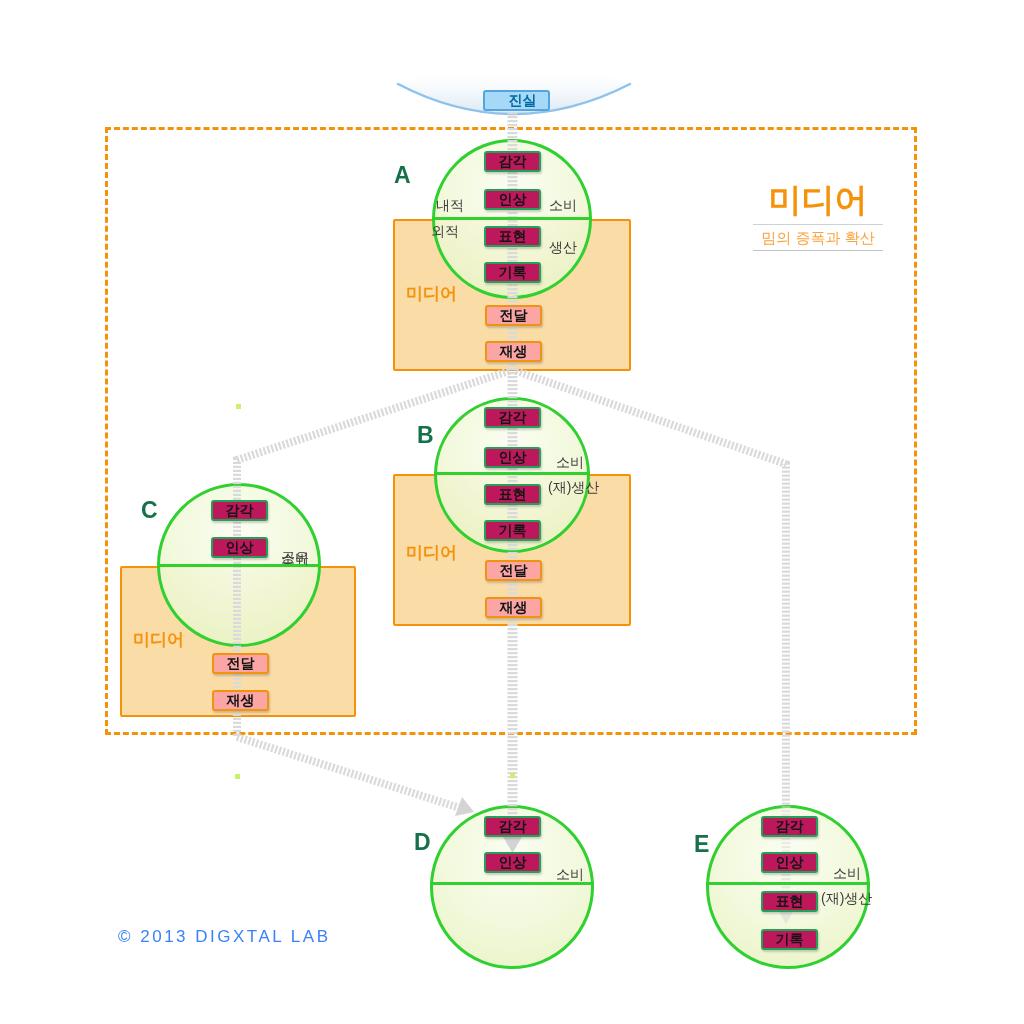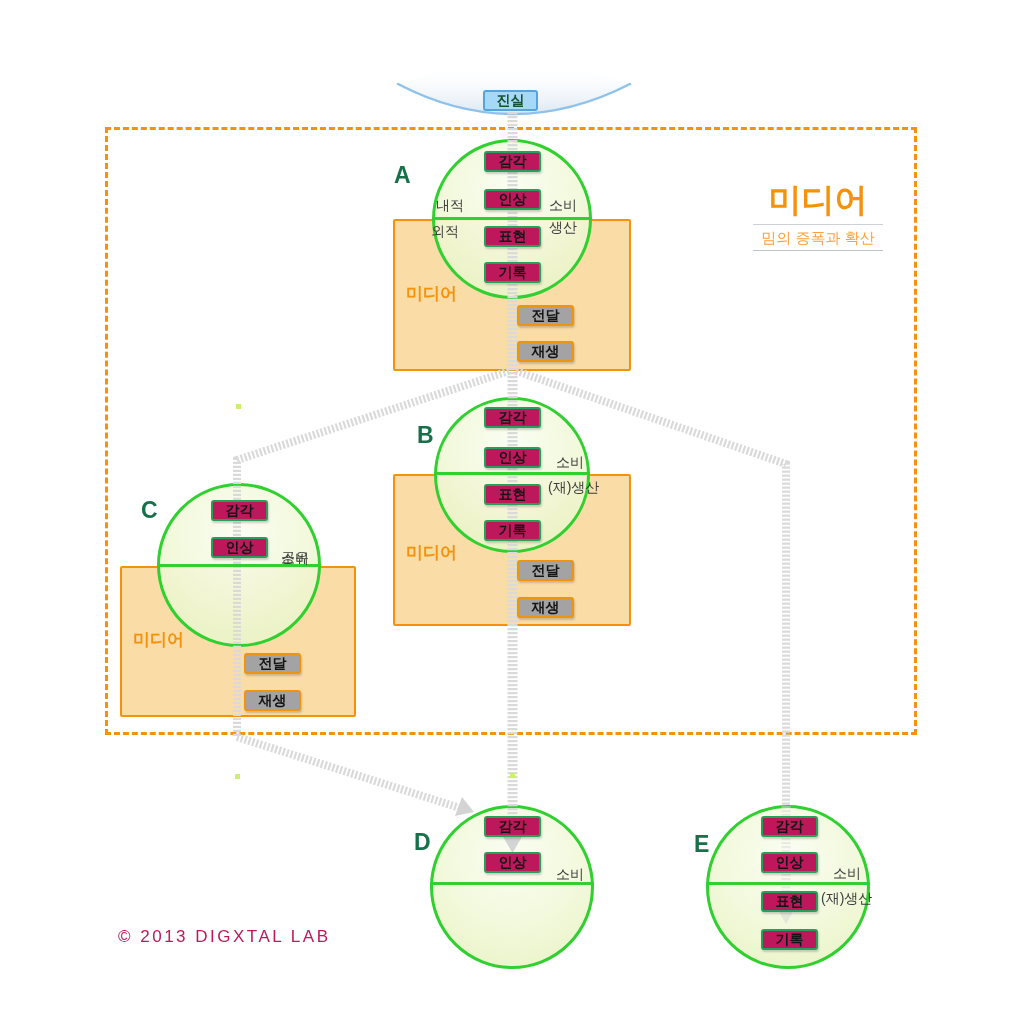--- a/index.html
+++ b/index.html
@@ -7,39 +7,39 @@
 
   .circle{position:absolute;border:3px solid #2FD02F;border-radius:50%;z-index:3;
     background:radial-gradient(circle at 50% 30%, rgba(250,253,241,0.92) 0%, rgba(241,248,216,0.90) 52%, rgba(229,242,189,0.92) 100%);}
   .orect{position:absolute;background:rgba(249,214,152,0.85);border:2.5px solid #F5920A;border-radius:2px;z-index:2;}
   .eq{position:absolute;height:2.5px;background:#2FD02F;z-index:5;}
 
   .gbox,.obox{position:absolute;width:53px;height:17px;border-radius:3px;z-index:6;
     display:flex;align-items:center;justify-content:center;
     font-size:14px;font-weight:bold;color:#141414;box-shadow:1px 2px 2px rgba(70,70,70,0.25);}
   .gbox{background:#be185d;border:2px solid #23A156;}
-  .obox{background:#a3a3a3;border:2px solid #F0930F;margin-left:32px;}
+  .obox{background:#fca5a5;border:2px solid #F0930F;}
 
   .ann{position:absolute;font-size:14px;color:#3d3d3d;z-index:6;white-space:nowrap;}
   .letter{position:absolute;font-size:23px;font-weight:bold;color:#16714A;z-index:6;}
   .mlabel{position:absolute;font-size:17px;font-weight:bold;color:#F5920A;z-index:6;}
   .dot{position:absolute;width:5px;height:5px;background:#CDF06A;z-index:7;}
 
   #frame{position:absolute;left:105px;top:127px;width:806px;height:602px;border:3px dashed #F5920A;z-index:1;}
   #frameTitle{position:absolute;left:740px;top:178px;width:156px;text-align:center;font-size:33px;font-weight:bold;color:#F5920A;z-index:6;}
   #frameSub{position:absolute;left:753px;top:224px;width:130px;text-align:center;font-size:15px;color:#F9A23C;
     border-top:1px solid #CDD2D6;border-bottom:1px solid #BFC4C8;padding:4px 0 2px 0;z-index:6;}
 
   #worldTitle{position:absolute;left:440px;top:54px;width:146px;text-align:center;font-size:23px;font-weight:bold;color:#2B98E0;z-index:6;}
   #truth{position:absolute;left:483px;top:90px;width:51px;height:17px;background:#A6D9F8;border:2px solid #54A5DE;border-radius:3px;
-    display:flex;align-items:center;justify-content:center;font-size:14px;font-weight:bold;color:#14532d;z-index:6;}
+    display:flex;align-items:center;justify-content:center;font-size:14px;font-weight:bold;color:#0369a1;z-index:6;padding-left:12px;}
   #worldArc{position:absolute;left:388px;top:60px;z-index:2;}
 
   #connectors{position:absolute;left:0;top:0;z-index:4;pointer-events:none;}
-  #copyright{position:absolute;left:118px;top:927px;font-size:17px;letter-spacing:2.5px;color:#be185d;z-index:6;}
+  #copyright{position:absolute;left:118px;top:927px;font-size:17px;letter-spacing:2.5px;color:#3b82f6;z-index:6;}
 </style>
 </head>
 <body>
 
 <div id="canvas">
 
   <svg id="worldArc" width="250" height="62">
     <defs>
       <linearGradient id="lensg" x1="0" y1="0" x2="0" y2="1">
         <stop offset="0" stop-color="#ffffff" stop-opacity="0"></stop>
@@ -73,21 +73,21 @@
   <div class="mlabel" style="left:406px;top:282px">미디어</div>
   <div class="gbox" style="left:484px;top:151px">감각</div>
   <div class="gbox" style="left:484px;top:189px">인상</div>
   <div class="gbox" style="left:484px;top:226px">표현</div>
   <div class="gbox" style="left:484px;top:262px">기록</div>
   <div class="obox" style="left:485px;top:305px">전달</div>
   <div class="obox" style="left:485px;top:341px">재생</div>
   <div class="ann" style="left:436px;top:197px">내적</div>
   <div class="ann" style="left:431px;top:223px">외적</div>
   <div class="ann" style="left:549px;top:197px">소비</div>
-  <div class="ann" style="left:549px;top:219px">생산</div>
+  <div class="ann" style="left:549px;top:239px">생산</div>
 
   <div class="letter" style="left:417px;top:422px">B</div>
   <div class="orect" style="left:393px;top:474px;width:234px;height:148px"></div>
   <div class="circle" style="left:434px;top:397px;width:150px;height:150px"></div>
   <div class="eq" style="left:434px;top:472px;width:156px"></div>
   <div class="mlabel" style="left:406px;top:541px">미디어</div>
   <div class="gbox" style="left:484px;top:407px">감각</div>
   <div class="gbox" style="left:484px;top:447px">인상</div>
   <div class="gbox" style="left:484px;top:484px">표현</div>
   <div class="gbox" style="left:484px;top:520px">기록</div>

